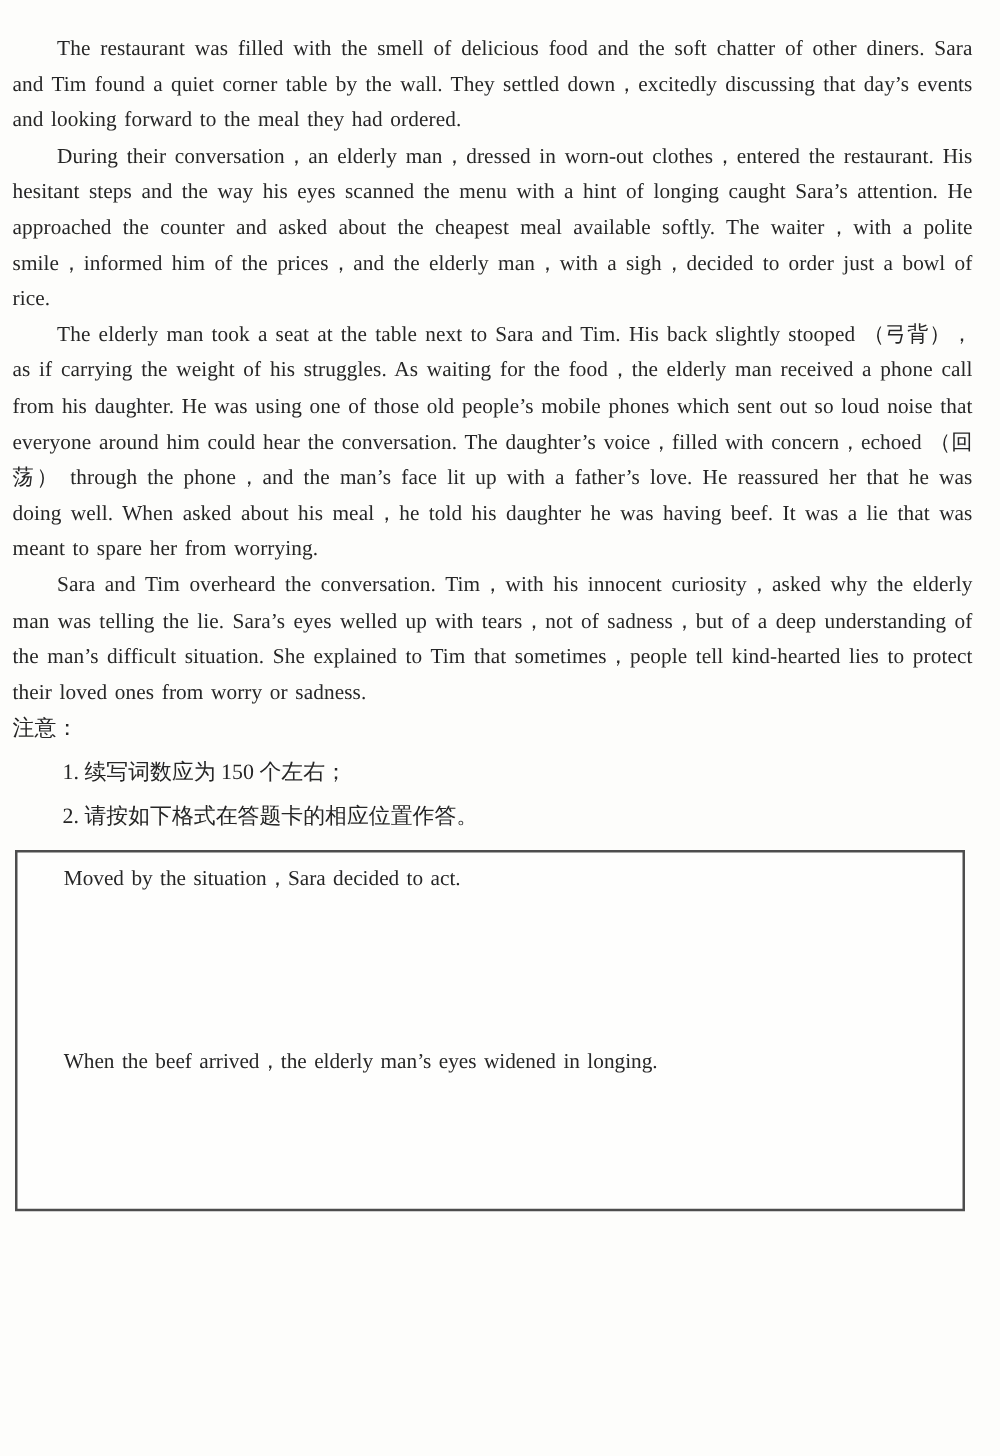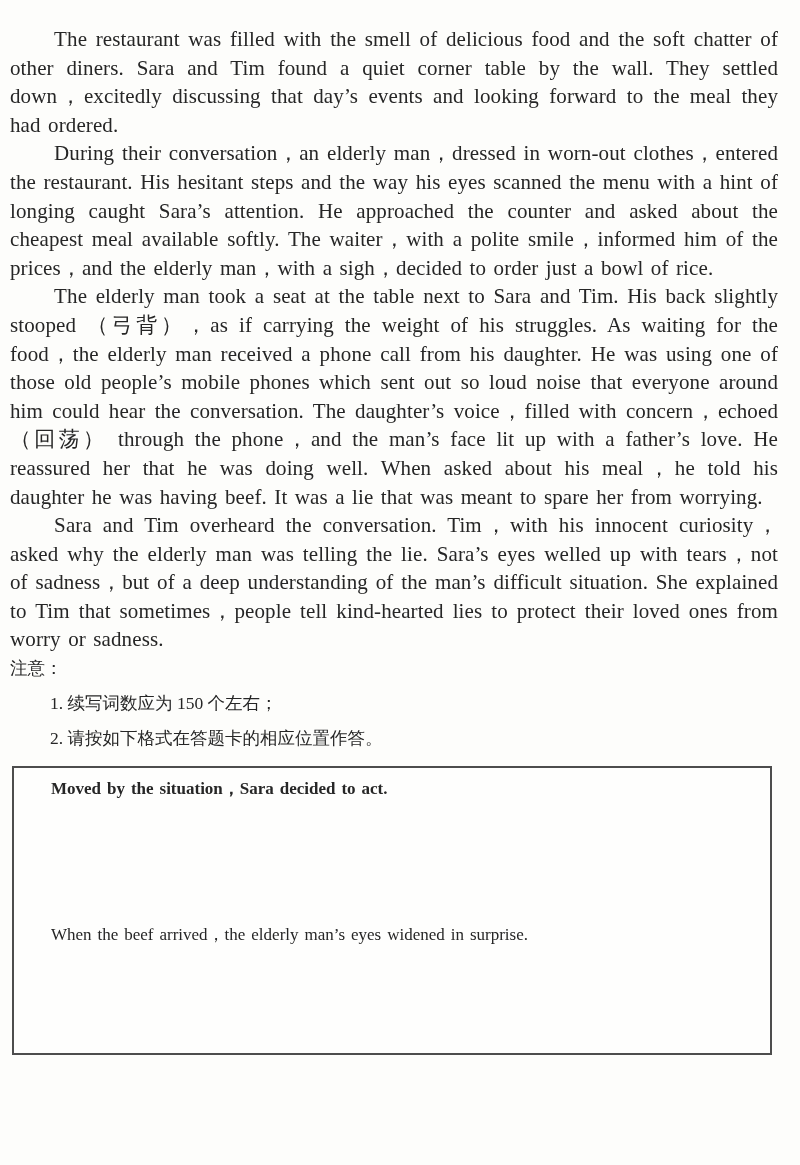--- a/index.html
+++ b/index.html
@@ -16,21 +16,21 @@
     background: #fdfdfb;
   }
   .page {
     box-sizing: border-box;
     width: 800px;
     height: 1165px;
     padding: 25px 22px 0 10px;
   }
   .para {
     margin: 0;
-    font-size: 21px;
+    font-size: 17px;
     line-height: 28.6px;
     text-align: justify;
     text-indent: 2.1em;
     word-spacing: 0.10em;
     letter-spacing: 0.005em;
   }
   .notice-label {
     margin: 0;
     font-size: 17.5px;
     line-height: 29px;
@@ -54,21 +54,20 @@
   }
   .box-sentence {
     margin: 0;
     font-size: 17px;
     line-height: 28.6px;
     padding-left: 37px;
     word-spacing: 0.10em;
   }
   .box-sentence.first {
     padding-top: 7px;
-    font-weight: bold;
   }
   .box-sentence.second {
     margin-top: 117px;
   }
   .bottom-space {
     height: 150px;
   }
 </style>
 </head>
 <body>
@@ -79,18 +78,18 @@
   <p class="para">During their conversation，an elderly man，dressed in worn-out clothes，entered the restaurant. His hesitant steps and the way his eyes scanned the menu with a hint of longing caught Sara’s attention. He approached the counter and asked about the cheapest meal available softly. The waiter，with a polite smile，informed him of the prices，and the elderly man，with a sigh，decided to order just a bowl of rice.</p>
   <p class="para">The elderly man took a seat at the table next to Sara and Tim. His back slightly stooped （弓背），as if carrying the weight of his struggles. As waiting for the food，the elderly man received a phone call from his daughter. He was using one of those old people’s mobile phones which sent out so loud noise that everyone around him could hear the conversation. The daughter’s voice，filled with concern，echoed （回荡） through the phone，and the man’s face lit up with a father’s love. He reassured her that he was doing well. When asked about his meal，he told his daughter he was having beef. It was a lie that was meant to spare her from worrying.</p>
   <p class="para">Sara and Tim overheard the conversation. Tim，with his innocent curiosity，asked why the elderly man was telling the lie. Sara’s eyes welled up with tears，not of sadness，but of a deep understanding of the man’s difficult situation. She explained to Tim that sometimes，people tell kind-hearted lies to protect their loved ones from worry or sadness.</p>
 
   <p class="notice-label">注意：</p>
   <p class="notice-item">1. 续写词数应为 150 个左右；</p>
   <p class="notice-item">2. 请按如下格式在答题卡的相应位置作答。</p>
 
   <div class="answer-box">
     <p class="box-sentence first">Moved by the situation，Sara decided to act.</p>
-    <p class="box-sentence second">When the beef arrived，the elderly man’s eyes widened in surprise.</p>
+    <p class="box-sentence second">When the beef arrived，the elderly man’s eyes widened in longing.</p>
   </div>
 
   <div class="bottom-space"></div>
 
 </div>
 
 </body></html>

